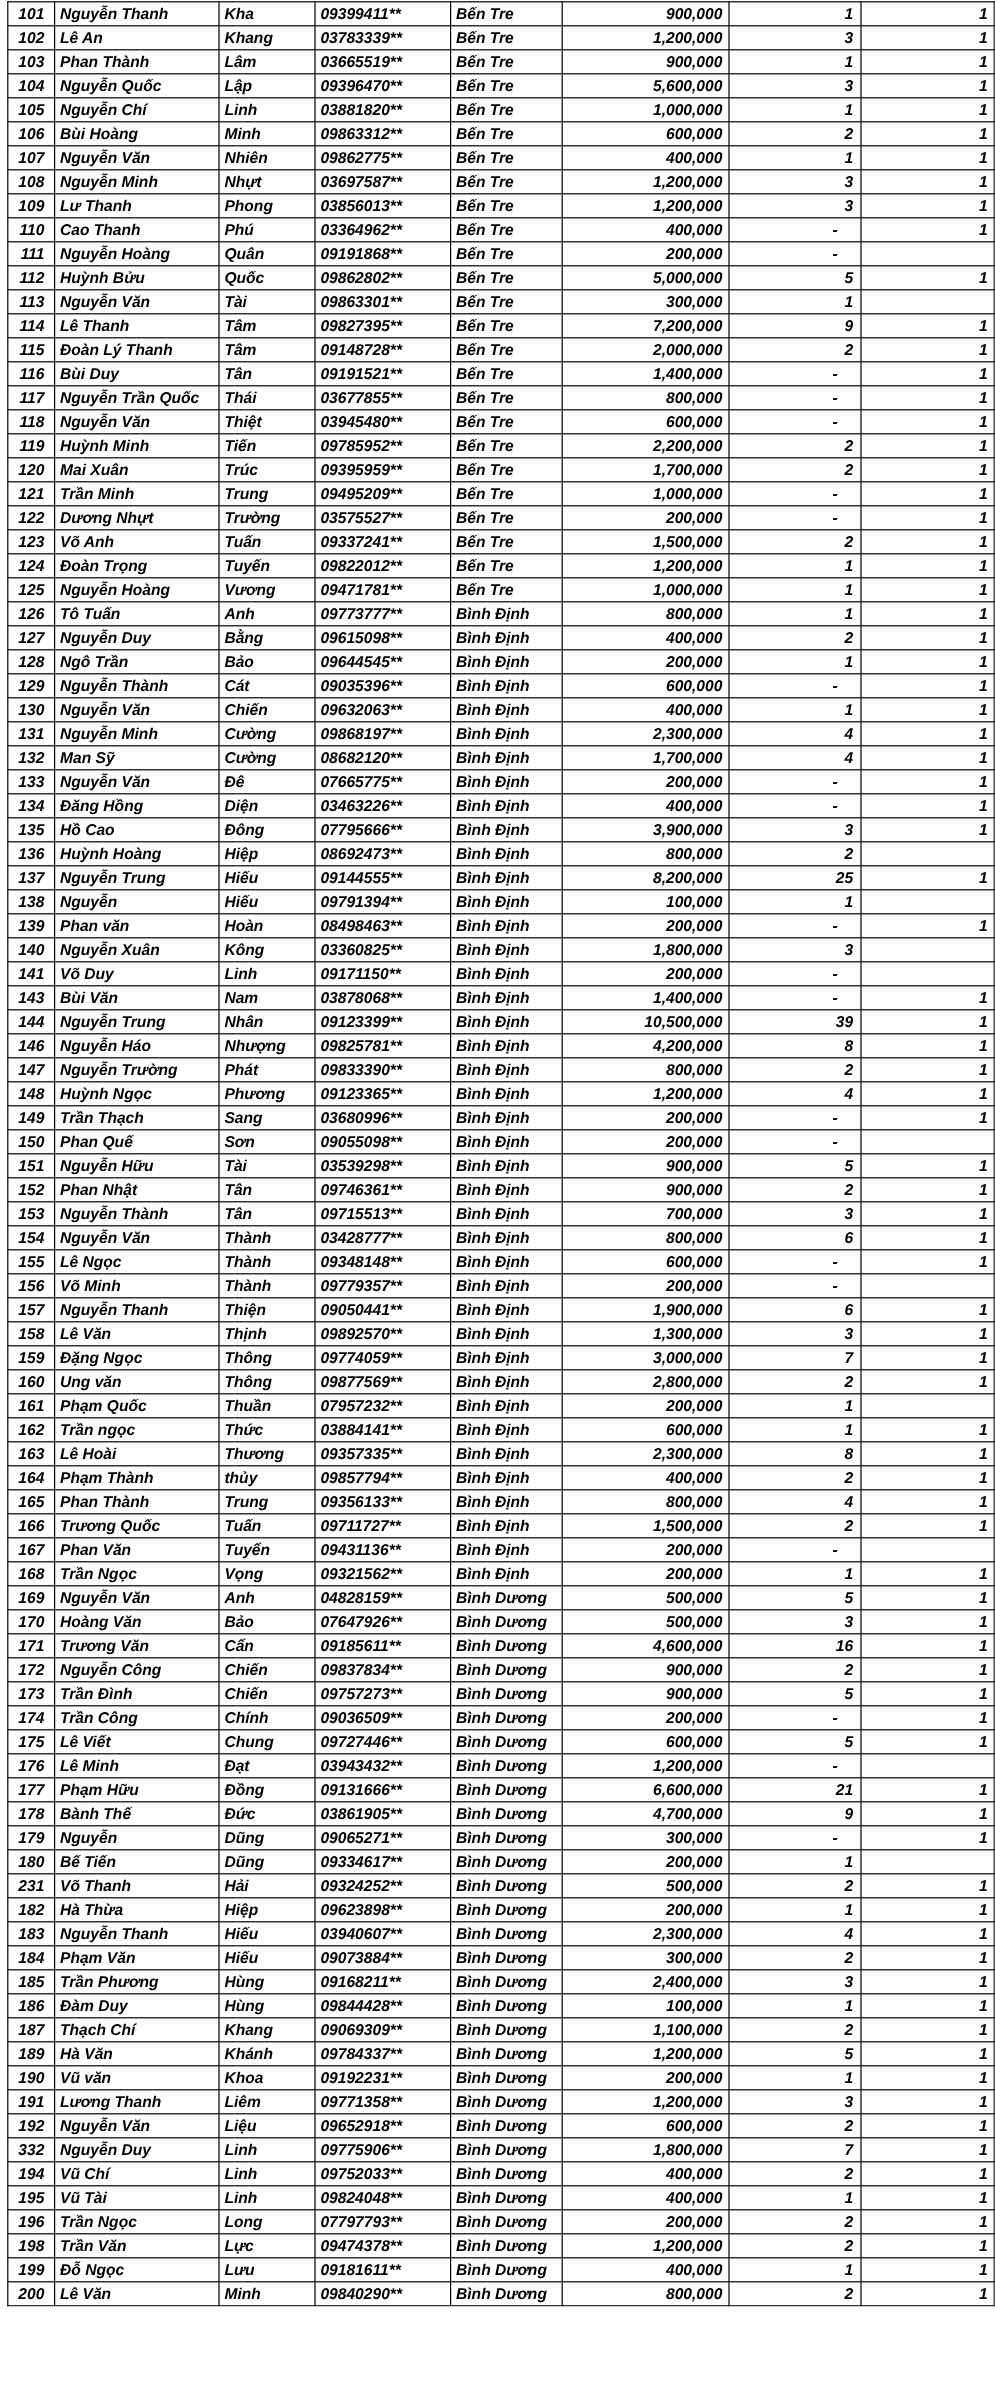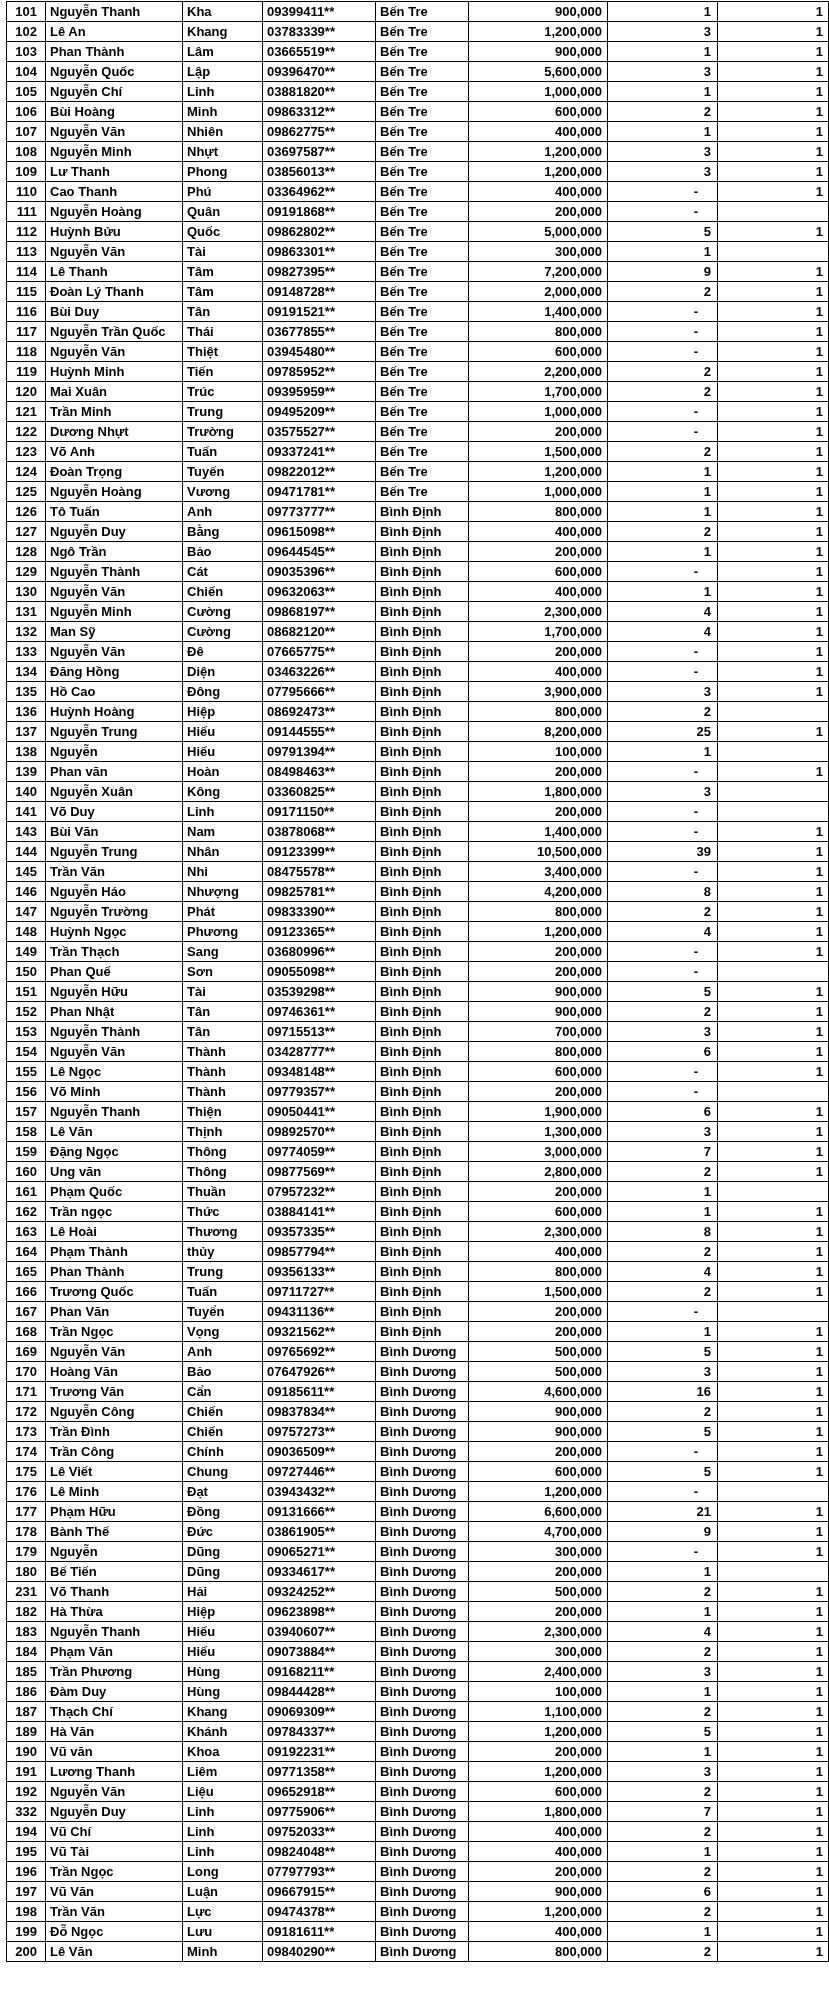--- a/index.html
+++ b/index.html
@@ -15,20 +15,21 @@
     width: 829px;
     overflow: hidden;
   }
   .sheet {
     padding-left: 6px;
     padding-top: 1px;
   }
   table {
     border-collapse: collapse;
     table-layout: fixed;
+    font-style: italic;
   }
   td {
     border: 1px solid #000000;
     height: 19px;
     line-height: 19px;
     padding: 0 4px;
     overflow: hidden;
     white-space: nowrap;
     vertical-align: middle;
   }
@@ -482,30 +483,20 @@
           <td class="c-stt">144</td>
           <td class="c-ho">Nguyễn Trung</td>
           <td class="c-ten">Nhân</td>
           <td class="c-phone">09123399**</td>
           <td class="c-province">Bình Định</td>
           <td class="c-amount">10,500,000</td>
           <td class="c-count1">39</td>
           <td class="c-count2">1</td>
         </tr>
         <tr>
-          <td class="c-stt">145</td>
-          <td class="c-ho">Trần Văn</td>
-          <td class="c-ten">Nhi</td>
-          <td class="c-phone">08475578**</td>
-          <td class="c-province">Bình Định</td>
-          <td class="c-amount">3,400,000</td>
-          <td class="c-count1 dash">-</td>
-          <td class="c-count2">1</td>
-        </tr>
-        <tr>
           <td class="c-stt">146</td>
           <td class="c-ho">Nguyễn Háo</td>
           <td class="c-ten">Nhượng</td>
           <td class="c-phone">09825781**</td>
           <td class="c-province">Bình Định</td>
           <td class="c-amount">4,200,000</td>
           <td class="c-count1">8</td>
           <td class="c-count2">1</td>
         </tr>
         <tr>
@@ -725,21 +716,21 @@
           <td class="c-phone">09321562**</td>
           <td class="c-province">Bình Định</td>
           <td class="c-amount">200,000</td>
           <td class="c-count1">1</td>
           <td class="c-count2">1</td>
         </tr>
         <tr>
           <td class="c-stt">169</td>
           <td class="c-ho">Nguyễn Văn</td>
           <td class="c-ten">Anh</td>
-          <td class="c-phone">09765692**</td>
+          <td class="c-phone">04828159**</td>
           <td class="c-province">Bình Dương</td>
           <td class="c-amount">500,000</td>
           <td class="c-count1">5</td>
           <td class="c-count2">1</td>
         </tr>
         <tr>
           <td class="c-stt">170</td>
           <td class="c-ho">Hoàng Văn</td>
           <td class="c-ten">Bảo</td>
           <td class="c-phone">07647926**</td>
@@ -989,30 +980,20 @@
           <td class="c-count2">1</td>
         </tr>
         <tr>
           <td class="c-stt">196</td>
           <td class="c-ho">Trần Ngọc</td>
           <td class="c-ten">Long</td>
           <td class="c-phone">07797793**</td>
           <td class="c-province">Bình Dương</td>
           <td class="c-amount">200,000</td>
           <td class="c-count1">2</td>
-          <td class="c-count2">1</td>
-        </tr>
-        <tr>
-          <td class="c-stt">197</td>
-          <td class="c-ho">Vũ Văn</td>
-          <td class="c-ten">Luận</td>
-          <td class="c-phone">09667915**</td>
-          <td class="c-province">Bình Dương</td>
-          <td class="c-amount">900,000</td>
-          <td class="c-count1">6</td>
           <td class="c-count2">1</td>
         </tr>
         <tr>
           <td class="c-stt">198</td>
           <td class="c-ho">Trần Văn</td>
           <td class="c-ten">Lực</td>
           <td class="c-phone">09474378**</td>
           <td class="c-province">Bình Dương</td>
           <td class="c-amount">1,200,000</td>
           <td class="c-count1">2</td>

